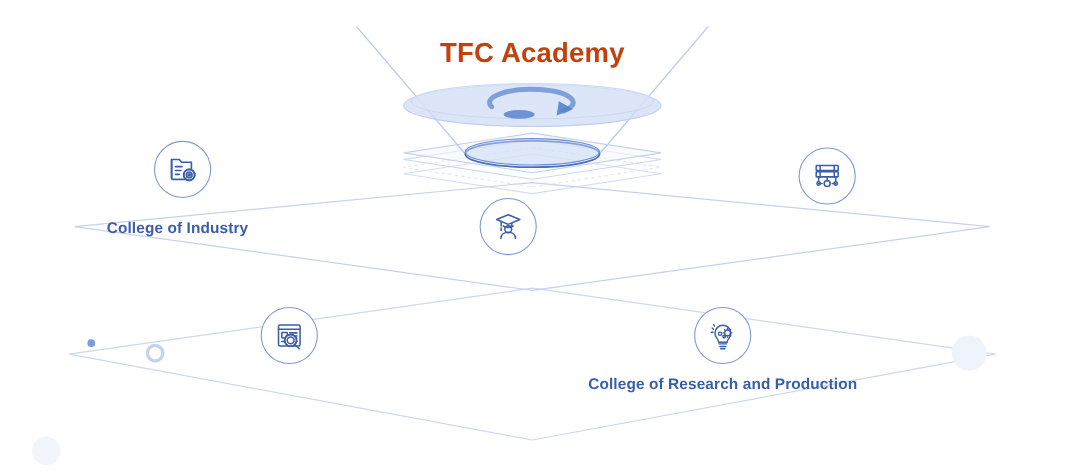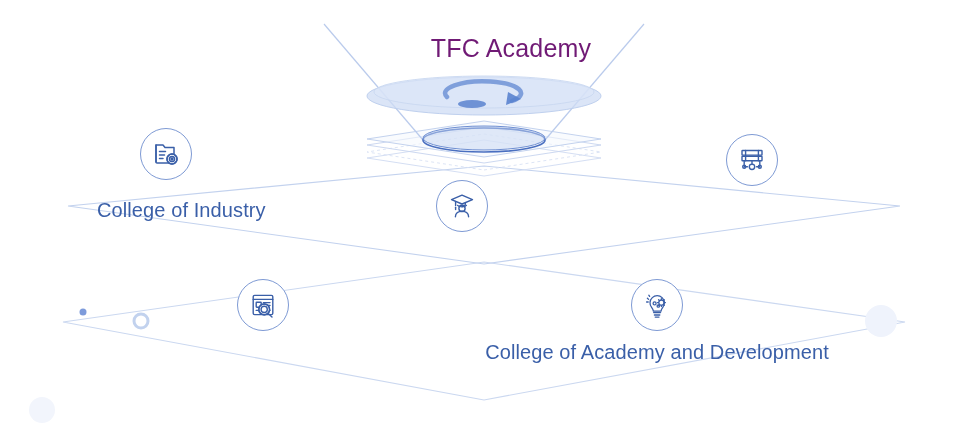--- a/index.html
+++ b/index.html
@@ -21,40 +21,40 @@
     position: absolute;
     left: 0;
     top: 0;
     width: 968px;
     height: 430px;
   }
 
   
   .node-label {
     position: absolute;
-    font-size: 20px;
-    font-weight: 400;
+    font-size: 14px;
+    font-weight: 700;
     color: #3a5fa8;
     white-space: nowrap;
     letter-spacing: 0.1px;
     line-height: 1;
   }
   .node-label.center-anchor {
     transform: translateX(-50%);
   }
 
   
   #funnel-title {
     position: absolute;
-    left: 511px;
+    left: 484px;
     top: 34px;
     transform: translateX(-50%);
     font-size: 25px;
-    font-weight: normal;
-    color: #701a75;
+    font-weight: bold;
+    color: #c2410c;
     letter-spacing: 0.2px;
     white-space: nowrap;
   }
 
   
   .icon-badge {
     position: absolute;
     width: 52px;
     height: 52px;
     border-radius: 50%;
@@ -250,15 +250,15 @@
         <path d="M5.4 8.2 L6.6 9.4 M4.6 12 H6.2 M6.8 5.2 L7.6 6.4"></path>
       </svg>
     </span>
   </div>
 
   <div class="node-label" style="left:97px; top:200px;">College of Industry</div>
 
 
 
 
-  <div class="node-label center-anchor" style="left:657px; top:342px;">College of Academy and Development</div>
+  <div class="node-label center-anchor" style="left:657px; top:342px;">College of Research and Production</div>
 
 </div>
 
 </body></html>

